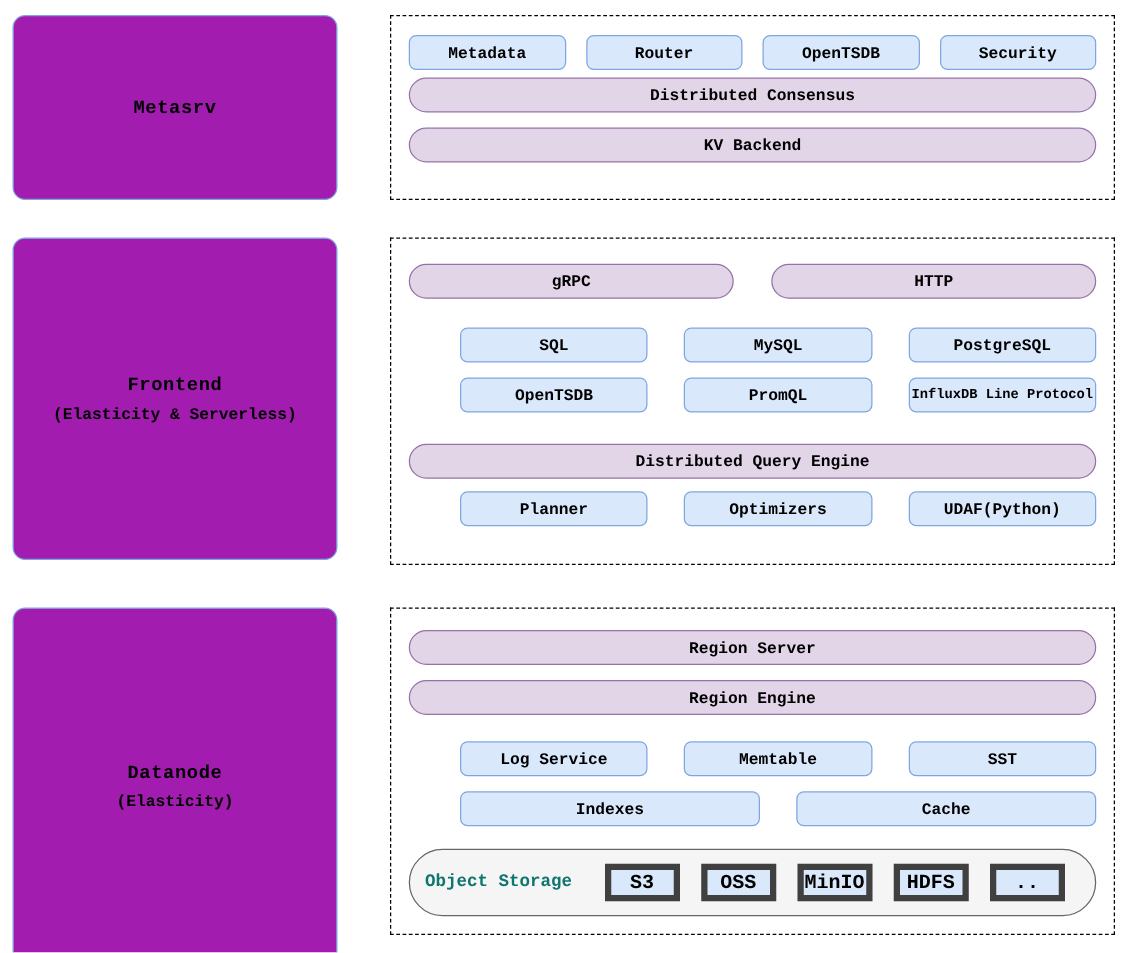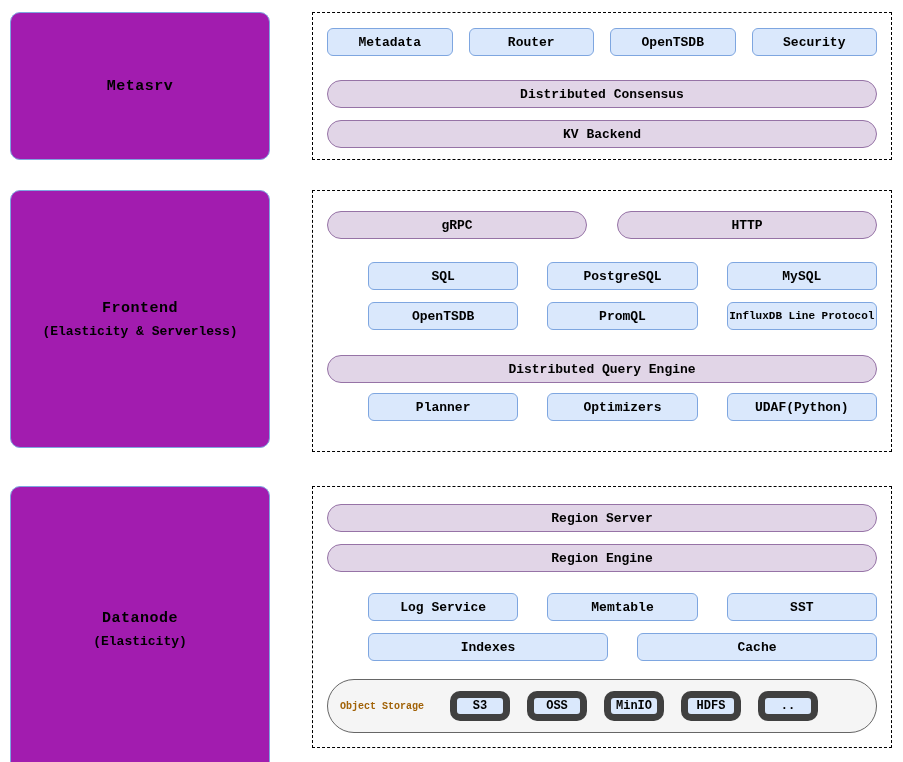--- a/index.html
+++ b/index.html
@@ -81,56 +81,56 @@
     font-size: 13px;
     white-space: nowrap;
   }
   .pill.full { width: 100%; }
   .pill.half { flex: 1; }
 
   
   .mt15 { margin-top: 15px; }
   .mt17 { margin-top: 17px; }
   .mt18 { margin-top: 18px; }
-  .mt19 { margin-top: 24px; text-align: center; }
+  .mt19 { margin-top: 6px; text-align: center; }
   .mt12 { margin-top: 12px; }
   .mt20 { margin-top: 20px; }
   .mt21 { margin-top: 21px; }
   .mt22 { margin-top: 10px; }
   .mt23 { margin-top: 23px; }
   .mt25 { margin-top: 25px; }
 
   
   .storage {
     height: 54px;
     border-radius: 27px;
     background: #f5f5f5;
     border: 1px solid #666666;
     display: flex;
     align-items: center;
     padding: 0 22px 0 12px;
     gap: 17px;
   }
   .storage-label {
-    font-size: 10px;
-    color: #a16207;
+    font-size: 14px;
+    color: #0f766e;
     margin-right: 9px;
     white-space: nowrap;
   }
   .backend {
     width: 60px;
     height: 30px;
     flex: 0 0 60px;
     background: #dae8fc;
-    border: 7px solid #404040;
-    border-radius: 10px;
-    display: flex;
-    align-items: center;
-    justify-content: center;
-    font-size: 12px;
+    border: 5px solid #404040;
+    border-radius: 0;
+    display: flex;
+    align-items: center;
+    justify-content: center;
+    font-size: 16px;
   }
 </style>
 </head>
 <body>
 
 <div class="canvas">
 
   <div class="side-box metasrv">
     <div class="side-title">Metasrv</div>
   </div>
@@ -151,22 +151,22 @@
     <div class="side-sub">(Elasticity &amp; Serverless)</div>
   </div>
 
   <div class="panel frontend">
     <div class="row gap30 mt20">
       <div class="pill half">gRPC</div>
       <div class="pill half">HTTP</div>
     </div>
     <div class="row gap29 mt23">
       <div class="chip">SQL</div>
+      <div class="chip">MySQL</div>
       <div class="chip">PostgreSQL</div>
-      <div class="chip">MySQL</div>
     </div>
     <div class="row gap29 mt12">
       <div class="chip">OpenTSDB</div>
       <div class="chip">PromQL</div>
       <div class="chip small-text">InfluxDB Line Protocol</div>
     </div>
     <div class="pill full mt25">Distributed Query Engine</div>
     <div class="row gap29 mt22">
       <div class="chip">Planner</div>
       <div class="chip">Optimizers</div>

